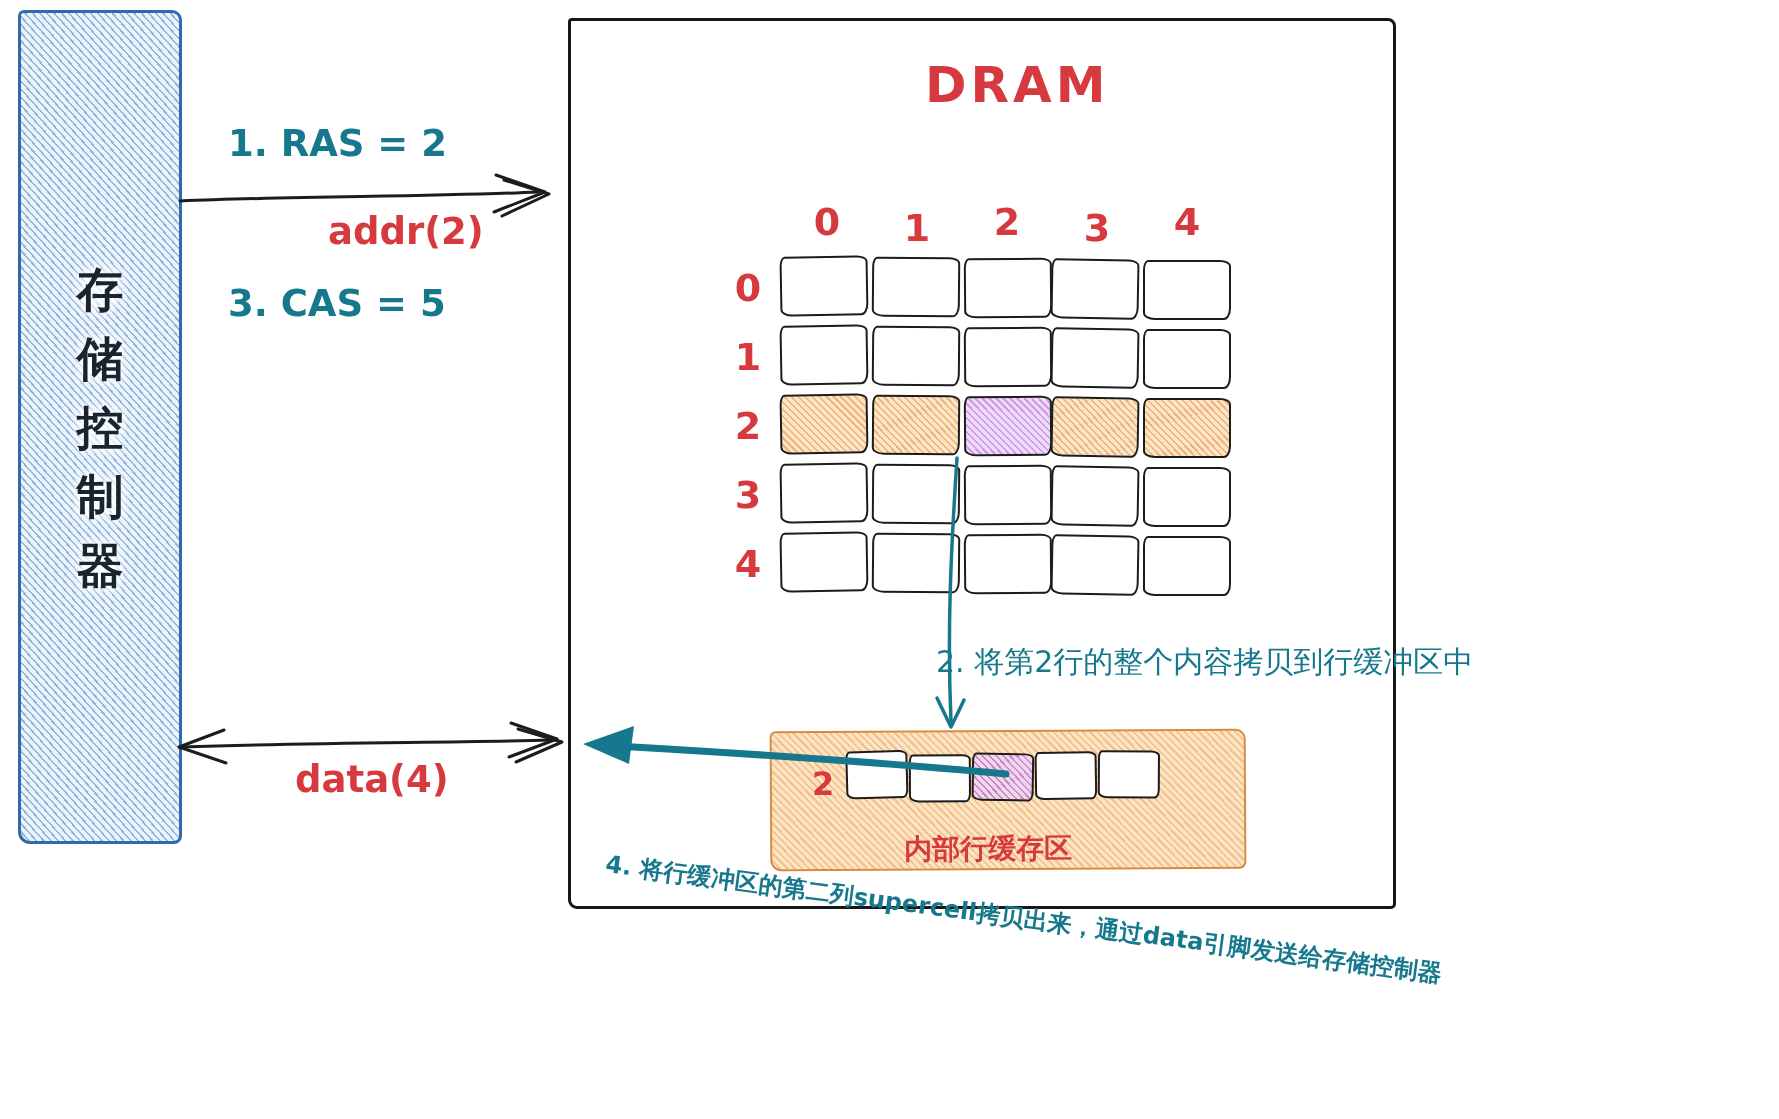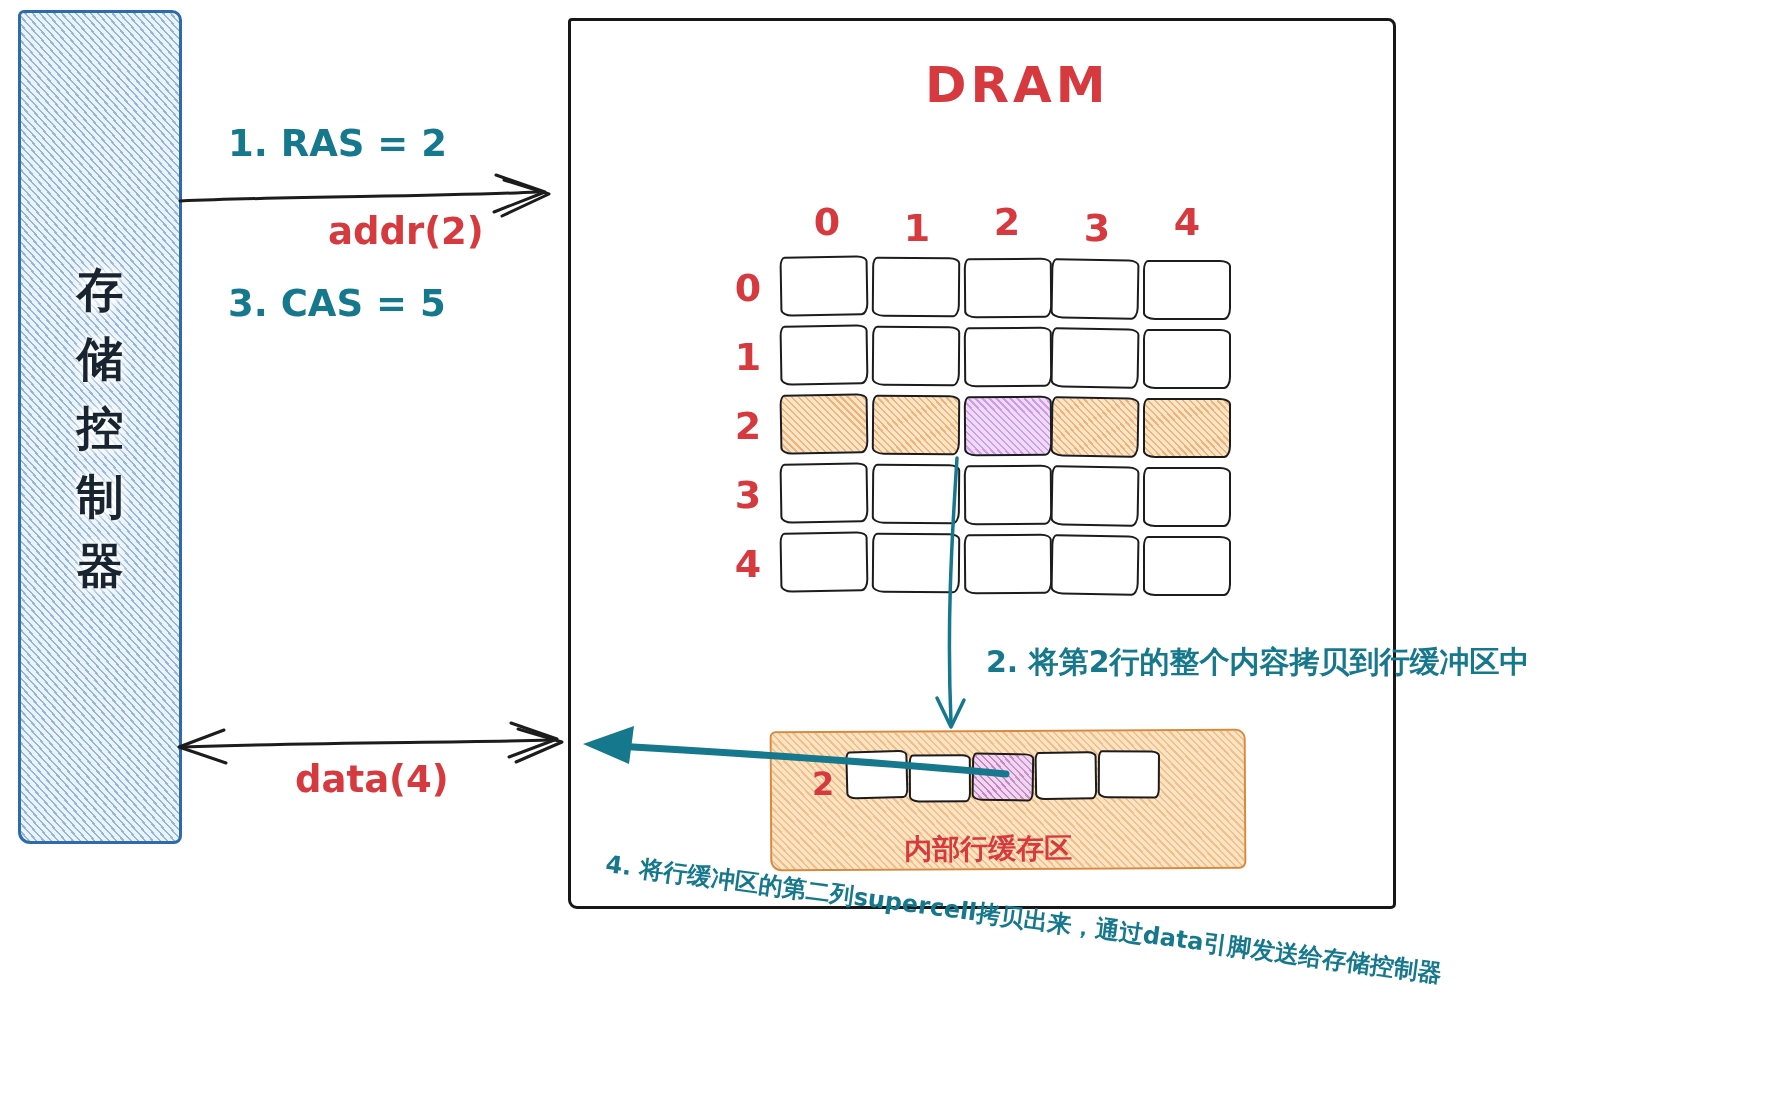--- a/index.html
+++ b/index.html
@@ -62,21 +62,21 @@
         rgba(238,214,248,.9) 1.6px, rgba(238,214,248,.9) 5px);
   }
   
   .sig{position:absolute;font-weight:600;}
   .teal{color:#16788c;}
   .red{color:#d63a3e;}
   .ras-lbl{left:228px;top:122px;font-size:37px;}
   .addr-lbl{left:300px;top:210px;font-size:37px;margin-left:28px;}
   .cas-lbl{left:228px;top:282px;font-size:37px;}
   .data-lbl{left:295px;top:758px;font-size:37px;}
-  .step2-lbl{left:986px;top:642px;font-size:30px;white-space:nowrap;font-weight:700;}
+  .step2-lbl{left:936px;top:642px;font-size:30px;white-space:nowrap;font-weight:400;}
   .step4-lbl{
     left:608px;top:848px;font-size:24px;white-space:nowrap;font-weight:600;
     transform:rotate(7.5deg);transform-origin:left top;
   }
   
   .row-buffer{
     position:absolute;left:770px;top:730px;width:476px;height:140px;
     border:2.5px solid #d8893e;box-sizing:border-box;
     border-radius:6px 10px 7px 11px;
     background:

